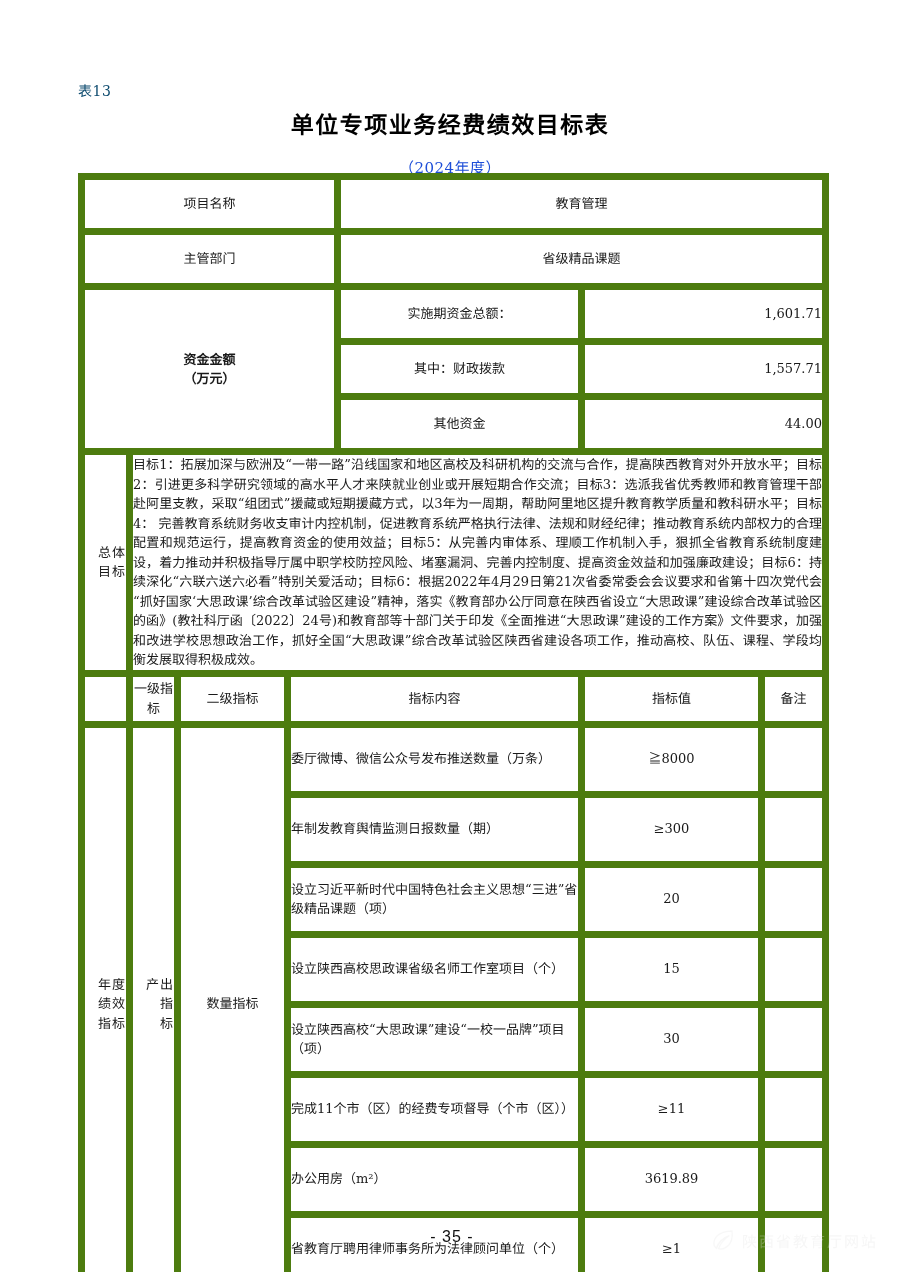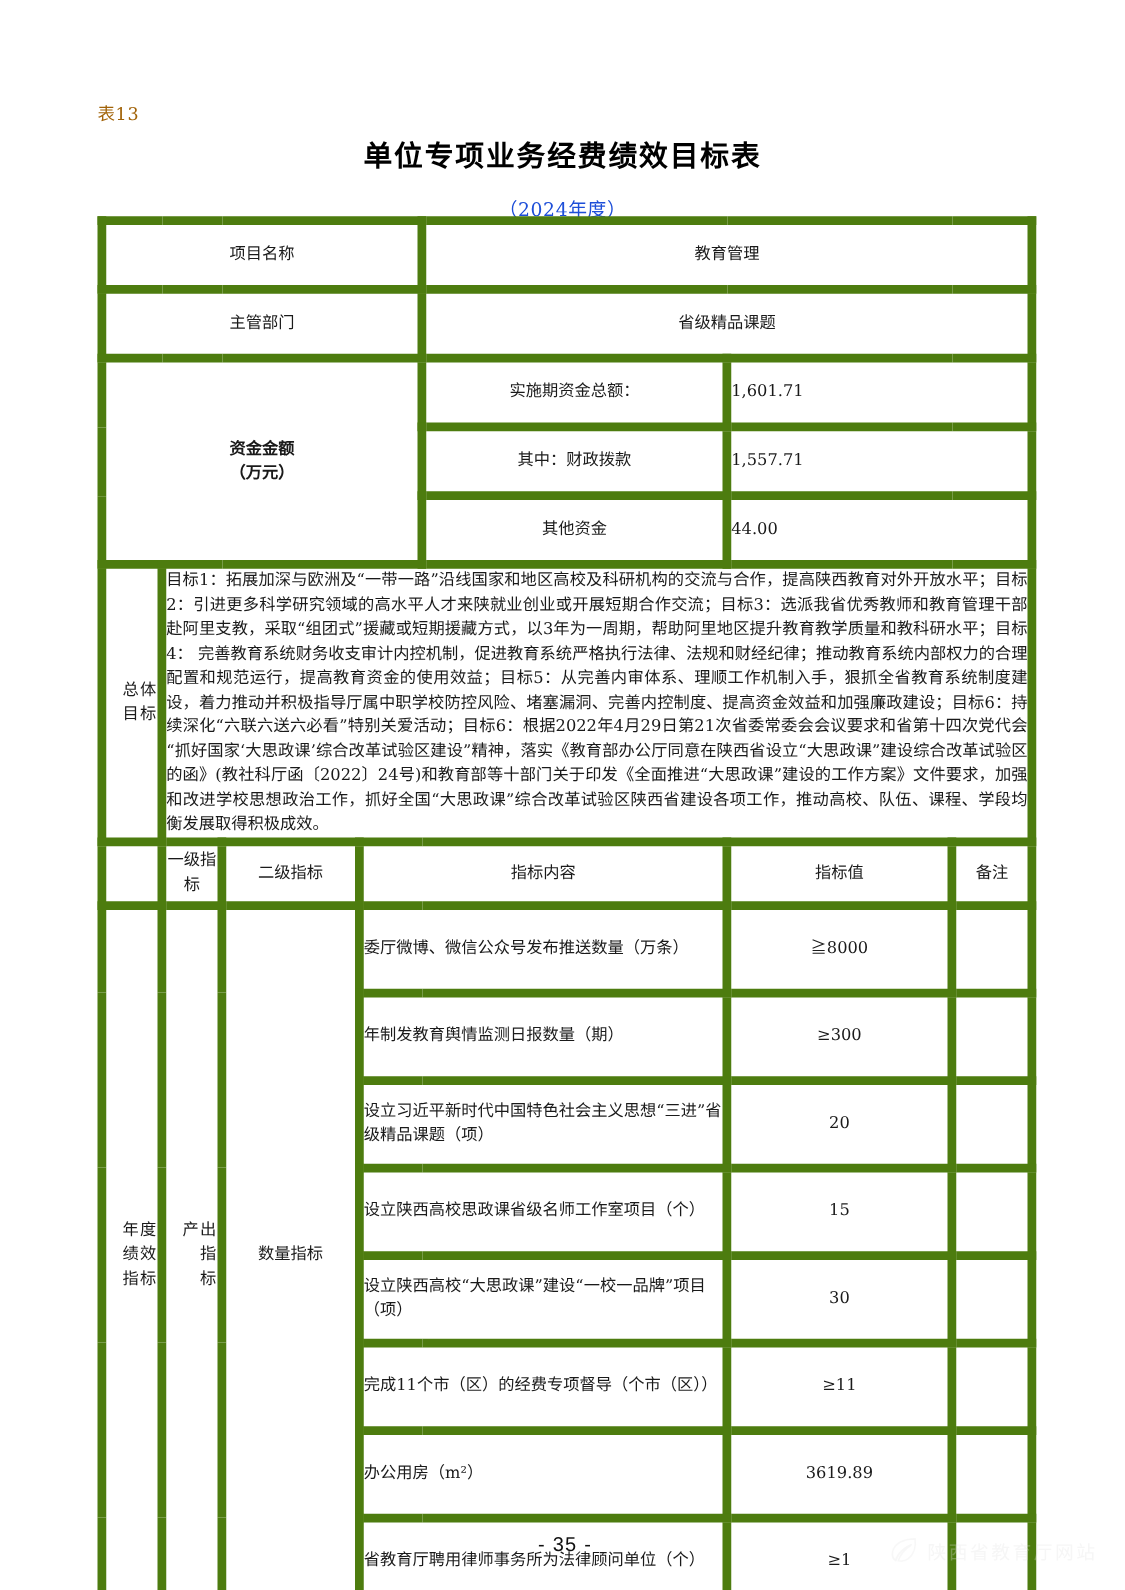--- a/index.html
+++ b/index.html
@@ -24,21 +24,21 @@
     height: 1272px;
   }
 
   
   .sheet-label {
     position: absolute;
     left: 78px;
     top: 80px;
     font-size: 14px;
     letter-spacing: 0.5px;
-    color: #a16207;
+    color: #0c4a6e;
   }
 
   
   .doc-title {
     position: absolute;
     left: 0;
     right: 0;
     top: 106px;
     text-align: center;
     font-size: 23px;
@@ -72,21 +72,21 @@
     color: #1a1a1a;
     padding: 0;
     vertical-align: middle;
     line-height: 1.5;
   }
 
   .c-center { text-align: center; }
   .c-left   { text-align: left; }
 
   .pad-ctr  { padding: 7px 6px; }
-  .pad-left { padding: 7px 10px; }
+  .pad-left { padding: 7px 10px; text-align: right; }
 
   
   .vlabel {
     text-align: center;
     letter-spacing: 1px;
     line-height: 1.45;
     font-size: 13.5px;
     padding: 4px 2px;
   }
   .vlabel span { display: block; text-align: right; }

